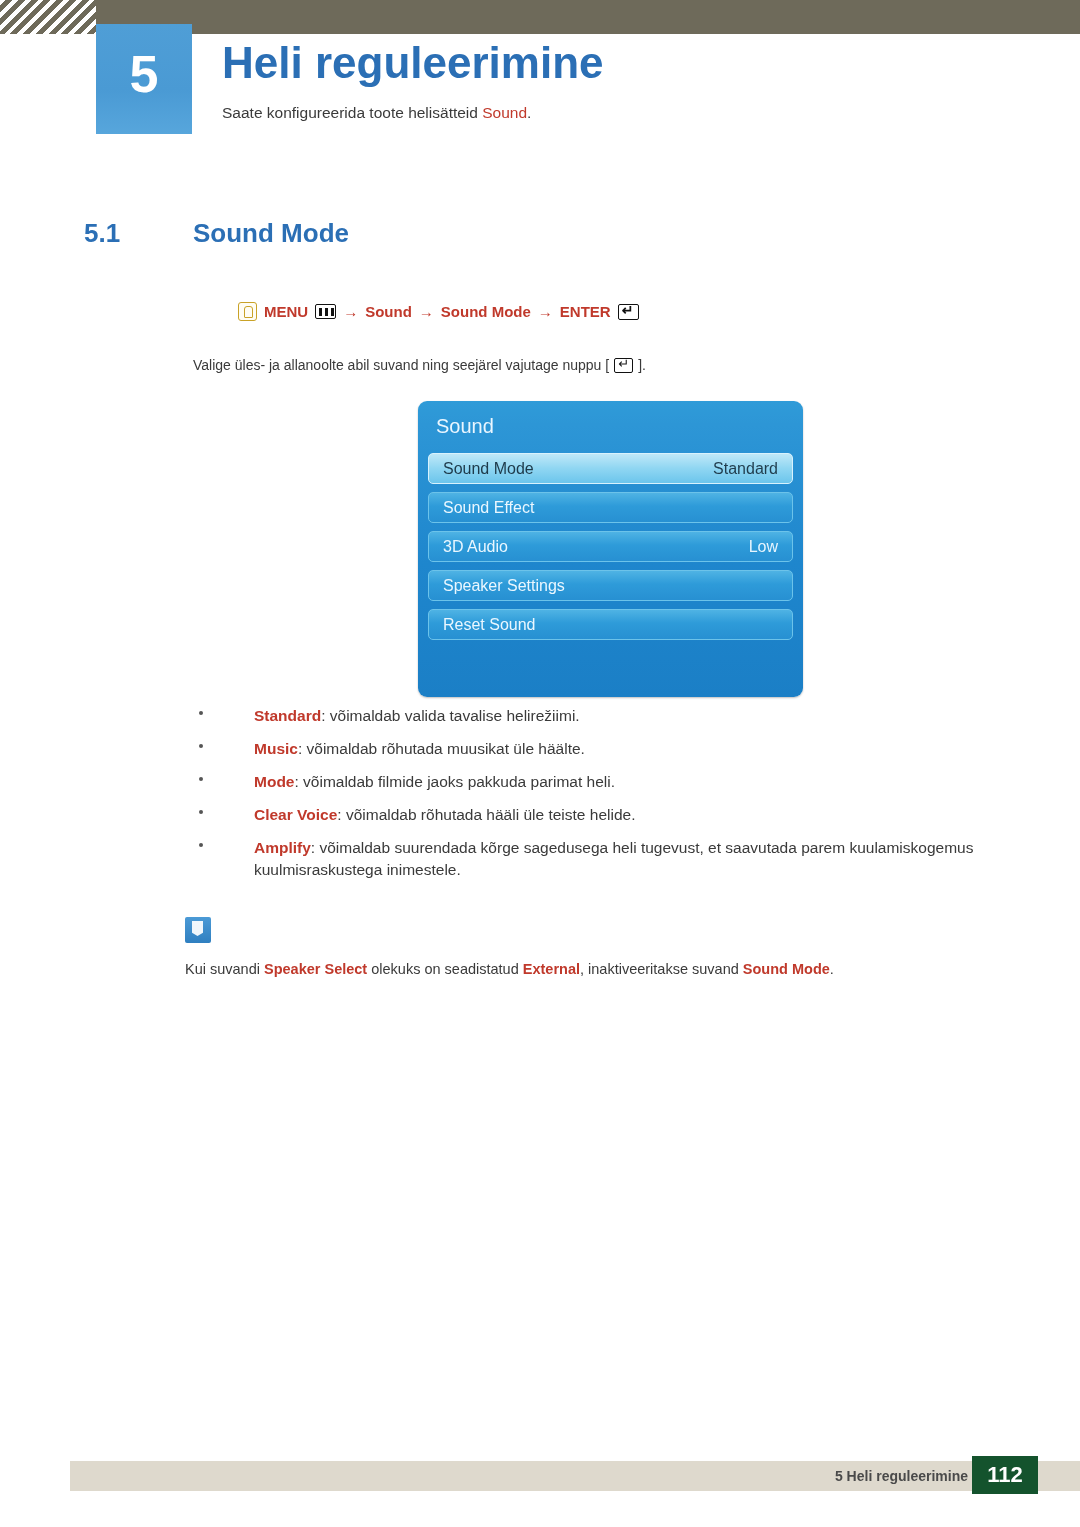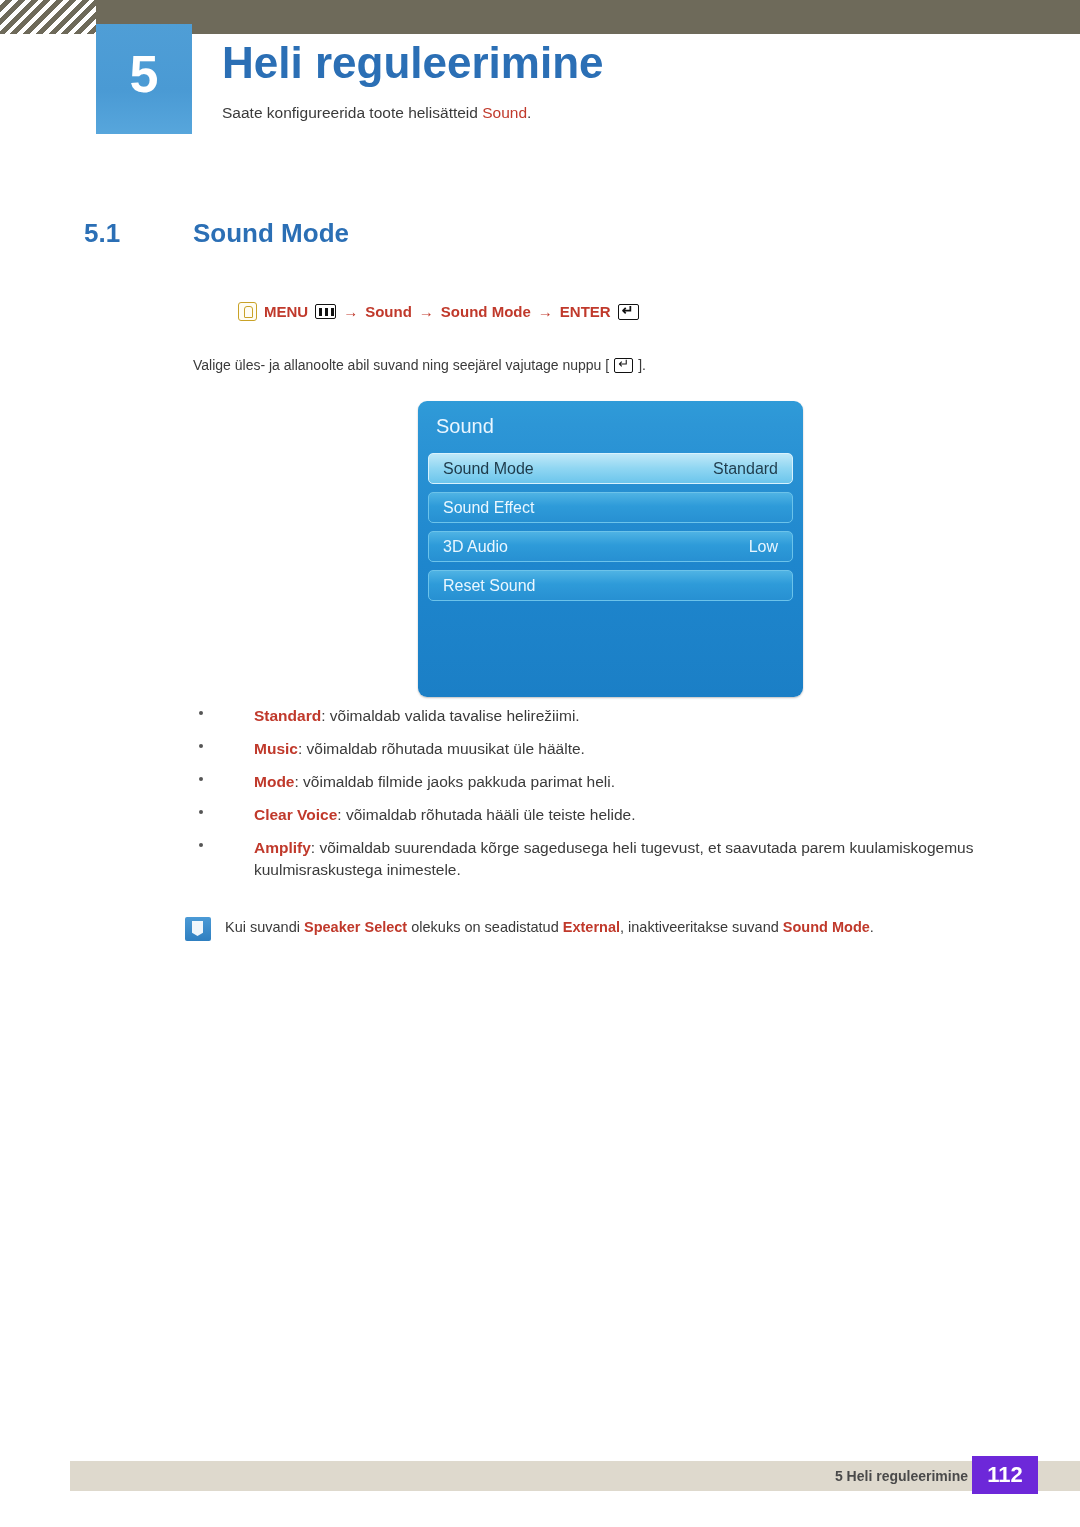--- a/index.html
+++ b/index.html
@@ -159,21 +159,21 @@
   .b-dot span {
     display:block; width:4px; height:4px; border-radius:50%;
     background:#555; margin-left:6px;
   }
   .b-text { flex:1; }
   .b-text .kw { color:#c0392b; font-weight:bold; }
 
   
   .note {
     position:absolute; left:185px; top:915px; width:810px;
-    display:flex; align-items:flex-start; gap:14px;
+    display:flex; align-items:flex-start; gap:14px;flex-direction:column;
   }
   .note-icon {
     flex:0 0 26px; width:26px; height:24px;
     background:linear-gradient(180deg,#4b9ad6 0%,#2f7fc0 100%);
     border-radius:2px; position:relative; margin-top:2px;
   }
   .note-icon:before {
     content:""; position:absolute; left:7px; top:4px;
     width:11px; height:15px; background:#ffffff;
     clip-path:polygon(0 0,100% 0,100% 78%,50% 100%,0 78%);
@@ -188,21 +188,21 @@
   .footer-bar {
     position:absolute; left:70px; bottom:36px; width:1010px; height:30px;
     background:#ded9cd;
   }
   .footer-text {
     position:absolute; right:112px; bottom:43px;
     font-size:14px; font-weight:bold; color:#4a4a4a;
   }
   .footer-page {
     position:absolute; right:42px; bottom:33px;
-    width:66px; height:38px; background:#6d28d9;
+    width:66px; height:38px; background:#14532d;
     color:#ffffff; font-size:22px; font-weight:bold;
     display:flex; align-items:center; justify-content:center;
   }
 </style>
 </head>
 <body>
 
 <div class="header">
   <div class="header-hatch"></div>
 </div>
@@ -242,20 +242,24 @@
     </div>
     <div class="osd-row norm">
       <span>Sound Effect</span>
       <span class="val"></span>
     </div>
     <div class="osd-row norm">
       <span>3D Audio</span>
       <span class="val">Low</span>
     </div>
     <div class="osd-row norm">
+      <span>Speaker Settings</span>
+      <span class="val"></span>
+    </div>
+    <div class="osd-row norm">
       <span>Reset Sound</span>
       <span class="val"></span>
     </div>
   </div>
 </div>
 
 <div class="bullets">
   <div class="b-item">
     <div class="b-dot">
         <span></span>

